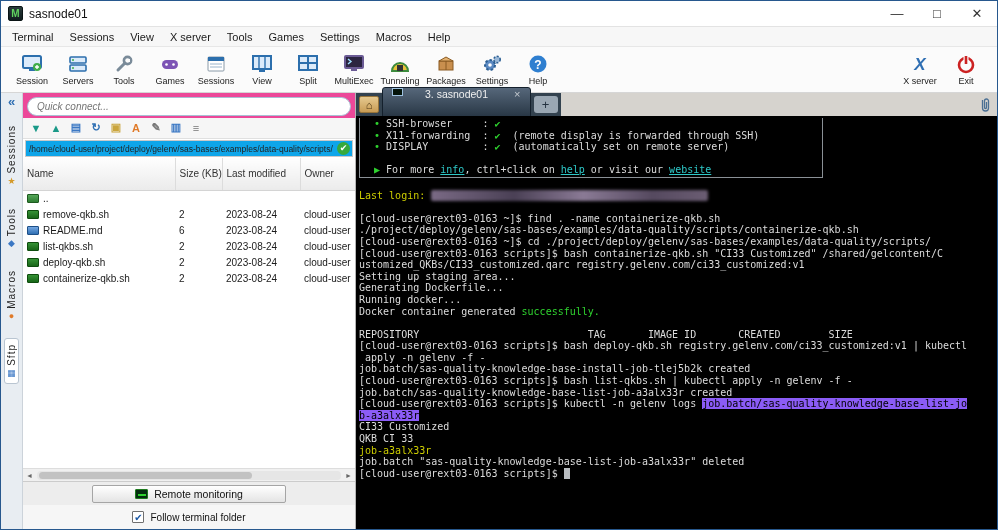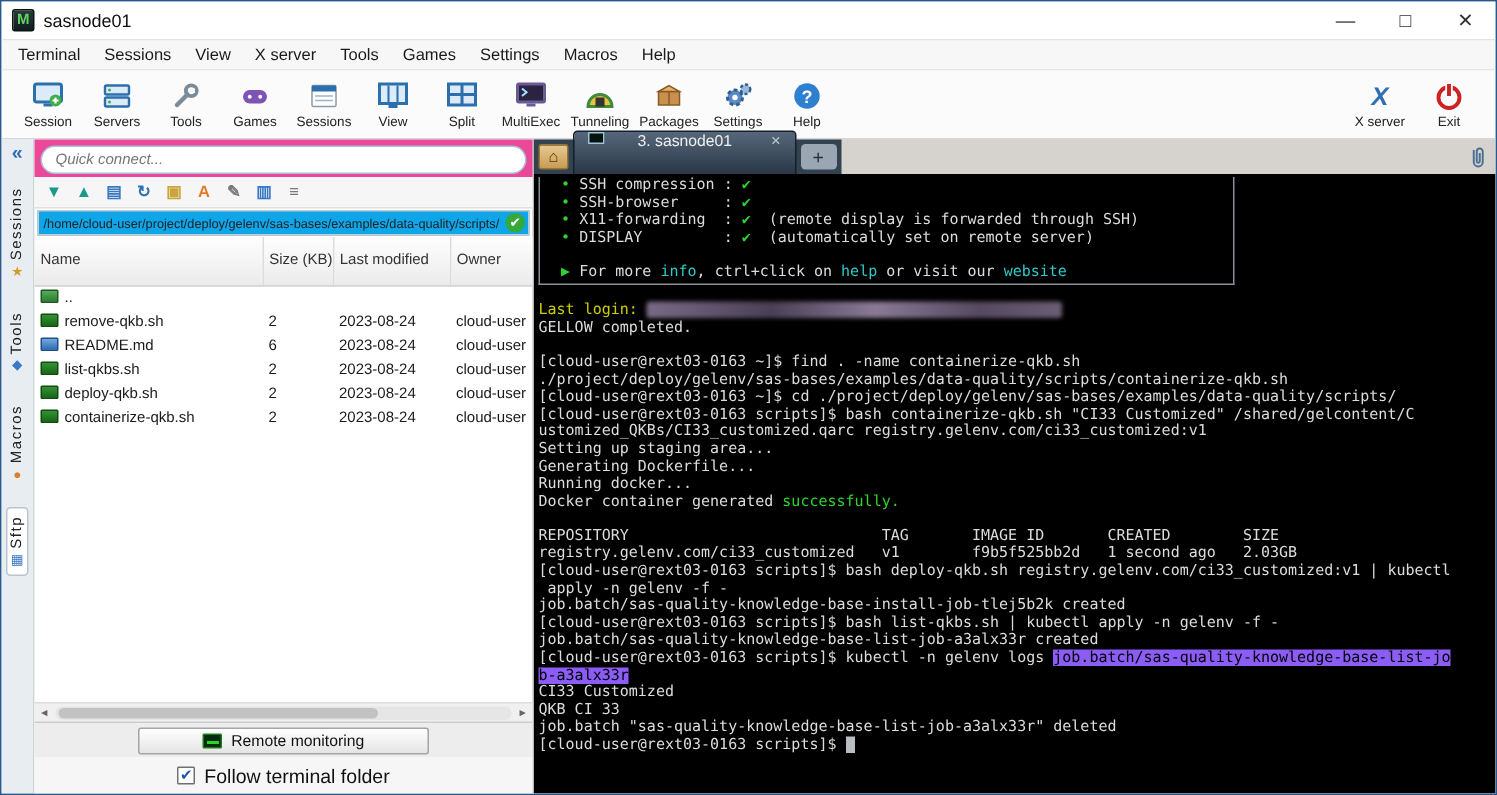--- a/index.html
+++ b/index.html
@@ -57,40 +57,40 @@
   .hscroll{height:13px;background:#f0f0f0;border-top:1px solid #ddd;display:flex;align-items:center;flex:0 0 auto}
   .hs-arrow{width:13px;font-size:7px;color:#666;text-align:center;cursor:pointer}
   .hs-track{flex:1;height:9px;background:#e6e6e6;border-radius:4px;margin:0 1px;position:relative}
   .hs-thumb{position:absolute;left:2px;top:1px;width:70%;height:7px;background:#c2c2c2;border-radius:4px}
   .rm-row{height:24px;background:#ededed;border-top:1px solid #ccc;display:flex;align-items:center;justify-content:center;flex:0 0 auto}
   .rm-btn{display:flex;align-items:center;gap:6px;font-size:10.5px;color:#111;border:1px solid #a5a5a5;background:linear-gradient(#ffffff,#e4e4e4);padding:2px 42px;border-radius:2px;cursor:pointer;white-space:nowrap}
   .rm-icon{display:inline-block;width:13px;height:10px;background:#052e10;border:1px solid #1d7a1d;border-radius:1px;position:relative}
   .rm-icon::after{content:"";position:absolute;left:2px;top:4px;width:8px;height:2px;background:#2fd32f}
   .follow-row{height:24px;background:#f6f6f6;display:flex;align-items:center;justify-content:center;gap:6px;flex:0 0 auto}
   .chk{width:12px;height:12px;border:1px solid #707070;background:#fff;color:#1a57a5;font-size:10px;line-height:11px;text-align:center;border-radius:1px;cursor:pointer}
-  .follow-label{font-size:13px;color:#111}
+  .follow-label{font-size:10px;color:#111}
 
   
   .termwrap{flex:1;display:flex;flex-direction:column;min-width:0;background:#d6d3ce}
   .tabbar{height:23px;display:flex;align-items:stretch;background:#d6d3ce;flex:0 0 auto}
   .tabs-dark{display:flex;align-items:center;background:#33424f;padding:0 3px;gap:3px}
   .home-btn{width:20px;height:17px;background:linear-gradient(#e6c98f,#c89c55);border:1px solid #97743a;border-radius:2px;color:#4c3510;font-size:11px;display:flex;align-items:center;justify-content:center;cursor:pointer}
   .tab{display:flex;align-items:flex-start;gap:22px;padding:0 9px;height:36px;background:linear-gradient(#55align667a,#1f2d3a);background:linear-gradient(#56677a,#1f2d3a);color:#f0f0f0;font-size:10.5px;border:1px solid #14202c;border-radius:3px 3px 0 0;cursor:pointer}
   .ticon{width:11px;height:8px;background:#05140a;border:1px solid #9ec1e0;display:inline-block}
   .tclose{color:#c3c9cf;font-size:11px;margin-left:4px;cursor:pointer}
   .plus-tab{width:24px;height:17px;background:#9aa7b3;color:#243240;display:flex;align-items:center;justify-content:center;font-size:13px;border-radius:3px;cursor:pointer}
   .paperclip{margin-left:auto;display:flex;align-items:center;padding-right:5px;cursor:pointer}
 
   .terminal{flex:1;background:#000;font-family:"DejaVu Sans Mono","DejaVu Sans",monospace;font-size:10px;line-height:11.6px;color:#dcdcdc;padding:2px 0 0 3px;overflow:hidden;cursor:text}
   .banner{border:1px solid #8a9096;border-top:none;width:464px;padding:0 2px 1px 2px}
   .tl{white-space:pre}
   .sd{color:#dcdcdc}
   .sg{color:#2fd32f}
   .sy{color:#cdcd00}
-  .sc{color:#2ec9c9;}
+  .sc{color:#2ec9c9;text-decoration:underline}
   .ss{background:#8b5cf6;color:#000}
   .sr{background:linear-gradient(90deg,#7a6a85,#4a4055 30%,#8a7a95 55%,#55495f 80%,#6b5d73);filter:blur(1.5px);border-radius:2px}
   .sk{background:#b9bdc1;color:#000}
 </style>
 </head>
 <body>
 
 <div class="window">
 
   <div class="titlebar">
@@ -389,52 +389,50 @@
           <div class="plus-tab">+</div>
         </div>
         <span class="paperclip">
           <svg width="14" height="16" viewBox="0 0 14 16">
               <path d="M4.5 3 L4.5 11 a3 3 0 0 0 6 0 L10.5 4 a2 2 0 0 0 -4 0 L6.5 10.5 a1 1 0 0 0 2 0 L8.5 5" fill="none" stroke="#4a6f94" stroke-width="1.3"></path>
             </svg>
         </span>
       </div>
       <div class="terminal">
         <div class="banner" id="banner">
-            <div class="tl"><span class="sd">  </span><span class="sg">•</span><span class="sd"> SSH compression : </span><span class="sg">✔</span></div>
             <div class="tl"><span class="sd">  </span><span class="sg">•</span><span class="sd"> SSH-browser     : </span><span class="sg">✔</span></div>
             <div class="tl"><span class="sd">  </span><span class="sg">•</span><span class="sd"> X11-forwarding  : </span><span class="sg">✔</span><span class="sd">  (remote display is forwarded through SSH)</span></div>
             <div class="tl"><span class="sd">  </span><span class="sg">•</span><span class="sd"> DISPLAY         : </span><span class="sg">✔</span><span class="sd">  (automatically set on remote server)</span></div>
             <div class="tl">&nbsp;</div>
             <div class="tl"><span class="sd">  </span><span class="sg">▶</span><span class="sd"> For more </span><span class="sc">info</span><span class="sd">, ctrl+click on </span><span class="sc">help</span><span class="sd"> or visit our </span><span class="sc">website</span></div>
           </div>
         <div id="term-lines">
             <div class="tl">&nbsp;</div>
             <div class="tl"><span class="sy">Last login:</span><span class="sd"> </span><span class="sr">                                              </span></div>
-            <div class="tl"><span class="sd">GELLOW completed.</span></div>
             <div class="tl">&nbsp;</div>
             <div class="tl"><span class="sd">[cloud-user@rext03-0163 ~]$ find . -name containerize-qkb.sh</span></div>
             <div class="tl"><span class="sd">./project/deploy/gelenv/sas-bases/examples/data-quality/scripts/containerize-qkb.sh</span></div>
             <div class="tl"><span class="sd">[cloud-user@rext03-0163 ~]$ cd ./project/deploy/gelenv/sas-bases/examples/data-quality/scripts/</span></div>
             <div class="tl"><span class="sd">[cloud-user@rext03-0163 scripts]$ bash containerize-qkb.sh "CI33 Customized" /shared/gelcontent/C</span></div>
             <div class="tl"><span class="sd">ustomized_QKBs/CI33_customized.qarc registry.gelenv.com/ci33_customized:v1</span></div>
             <div class="tl"><span class="sd">Setting up staging area...</span></div>
             <div class="tl"><span class="sd">Generating Dockerfile...</span></div>
             <div class="tl"><span class="sd">Running docker...</span></div>
             <div class="tl"><span class="sd">Docker container generated </span><span class="sg">successfully.</span></div>
             <div class="tl">&nbsp;</div>
             <div class="tl"><span class="sd">REPOSITORY                            TAG       IMAGE ID       CREATED        SIZE</span></div>
-            <div class="tl"><span class="sd">registry.gelenv.com/ci33_customized   v1        f9b5f525bb2d   1 second ago   2.03GB</span></div>
             <div class="tl"><span class="sd">[cloud-user@rext03-0163 scripts]$ bash deploy-qkb.sh registry.gelenv.com/ci33_customized:v1 | kubectl</span></div>
             <div class="tl"><span class="sd"> apply -n gelenv -f -</span></div>
             <div class="tl"><span class="sd">job.batch/sas-quality-knowledge-base-install-job-tlej5b2k created</span></div>
             <div class="tl"><span class="sd">[cloud-user@rext03-0163 scripts]$ bash list-qkbs.sh | kubectl apply -n gelenv -f -</span></div>
             <div class="tl"><span class="sd">job.batch/sas-quality-knowledge-base-list-job-a3alx33r created</span></div>
             <div class="tl"><span class="sd">[cloud-user@rext03-0163 scripts]$ kubectl -n gelenv logs </span><span class="ss">job.batch/sas-quality-knowledge-base-list-jo</span></div>
             <div class="tl"><span class="ss">b-a3alx33r</span></div>
             <div class="tl"><span class="sd">CI33 Customized</span></div>
             <div class="tl"><span class="sd">QKB CI 33</span></div>
+            <div class="tl"><span class="sy">job-a3alx33r</span></div>
             <div class="tl"><span class="sd">job.batch "sas-quality-knowledge-base-list-job-a3alx33r" deleted</span></div>
             <div class="tl"><span class="sd">[cloud-user@rext03-0163 scripts]$ </span><span class="sk"> </span></div>
           </div>
       </div>
     </div>
   </div>
 </div>
 
 </body></html>

